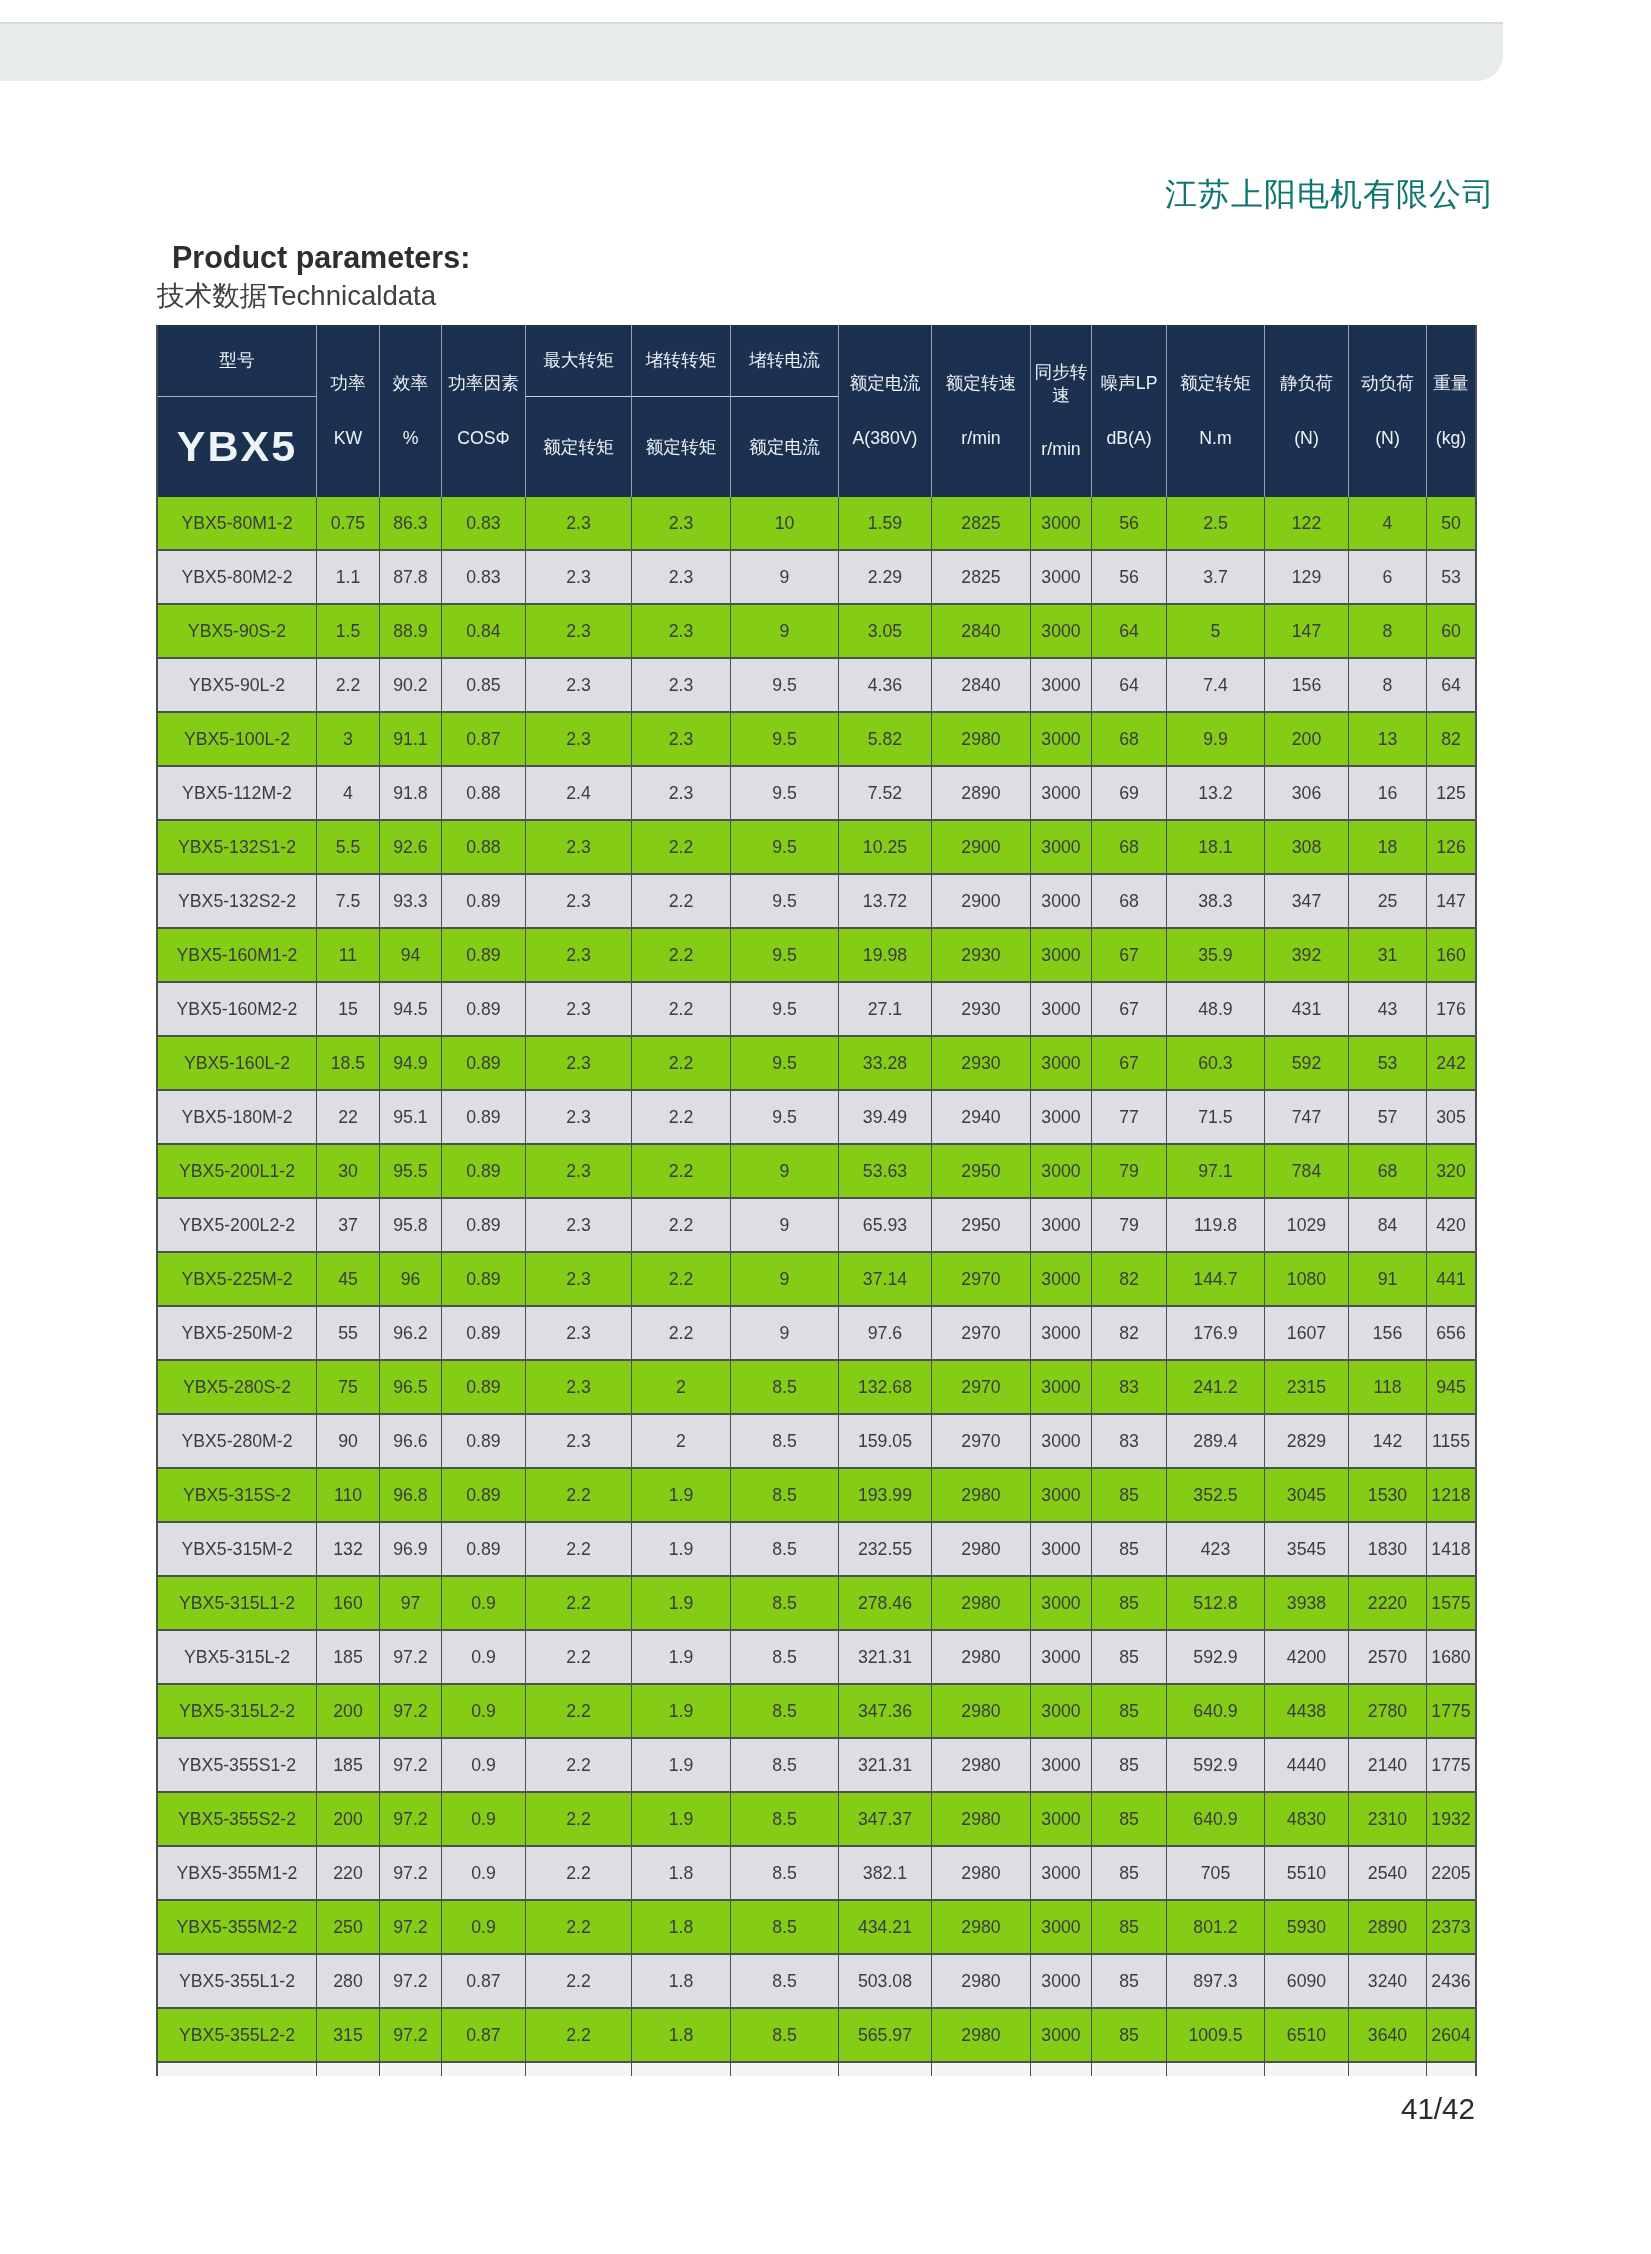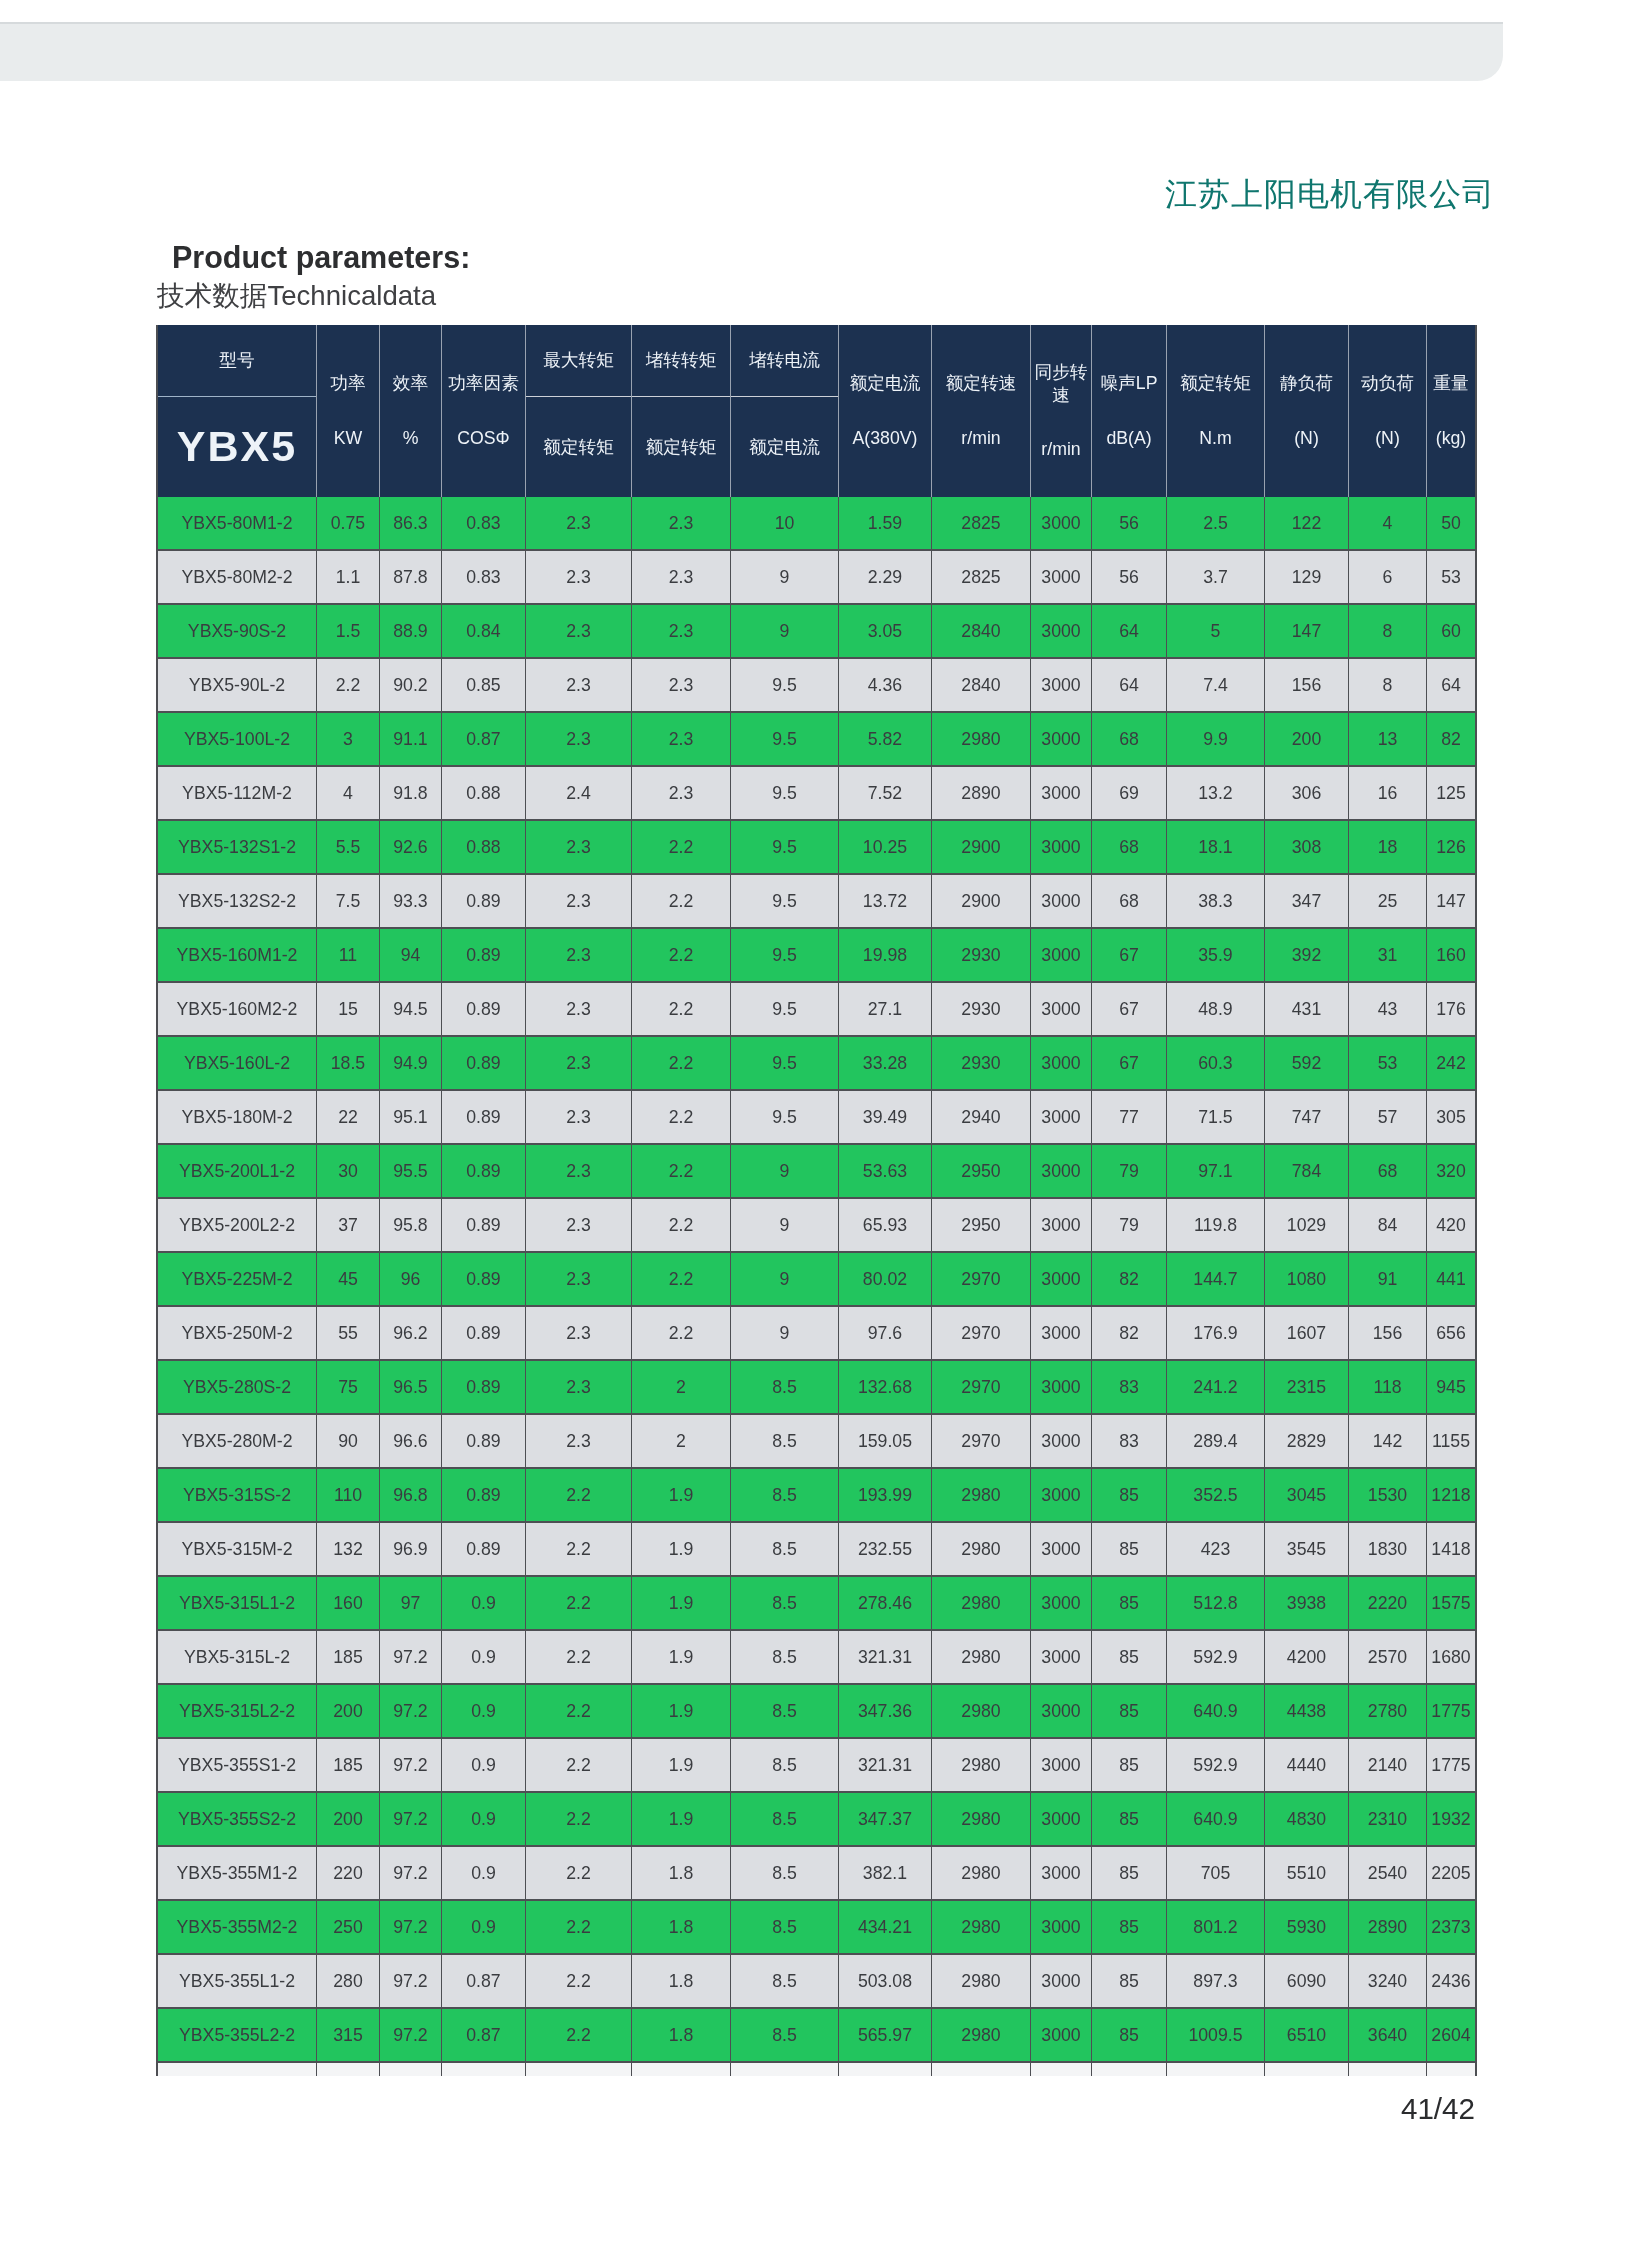--- a/index.html
+++ b/index.html
@@ -21,21 +21,21 @@
   .hcell:last-child{border-right:none;}
   .hcell.plain{justify-content:center;gap:31.5px;}
   .plain .h-top,.plain .h-bottom{display:flex;align-items:center;justify-content:center;width:100%;}
   .hcell.split{justify-content:flex-start;}
   .split .h-top{height:72px;width:100%;display:flex;align-items:center;justify-content:center;
                 box-sizing:border-box;border-bottom:1px solid rgba(255,255,255,0.78);text-align:right;}
   .split .h-bottom{flex:1;width:100%;display:flex;align-items:center;justify-content:center;}
   .model-h .h-top{border-bottom:1px solid #9fb3c8;}
   .model-series{font-size:43px;font-weight:bold;letter-spacing:2px;}
   
-  .row{display:flex;height:54px;box-sizing:border-box;border-bottom:2px solid #4d4f53;background:#22c55e;}
+  .row{display:flex;height:54px;box-sizing:border-box;border-bottom:2px solid #4d4f53;background:#84cc16;}
   .row:nth-child(even){background:#dcdee2;}
   .cell{display:flex;align-items:center;justify-content:center;box-sizing:border-box;flex-shrink:0;
         border-right:1px solid #4d4f53;font-size:17.7px;color:#3a3c40;}
   .cell:last-child{border-right:none;}
   .cutrow{display:flex;height:12.8px;background:#f4f5f6;}
   .cutrow div{box-sizing:border-box;flex-shrink:0;height:100%;border-right:1px solid #4d4f53;}
   .cutrow div:last-child{border-right:none;}
   
   .c0{width:159px}.c1{width:63px}.c2{width:62px}.c3{width:84px}.c4{width:106px}
   .c5{width:99px}.c6{width:108px}.c7{width:93px}.c8{width:99px}.c9{width:61px}
@@ -355,21 +355,21 @@
           <div class="cell c14">420</div>
         </div>
         <div class="row">
           <div class="cell c0">YBX5-225M-2</div>
           <div class="cell c1">45</div>
           <div class="cell c2">96</div>
           <div class="cell c3">0.89</div>
           <div class="cell c4">2.3</div>
           <div class="cell c5">2.2</div>
           <div class="cell c6">9</div>
-          <div class="cell c7">80.02</div>
+          <div class="cell c7">37.14</div>
           <div class="cell c8">2970</div>
           <div class="cell c9">3000</div>
           <div class="cell c10">82</div>
           <div class="cell c11">144.7</div>
           <div class="cell c12">1080</div>
           <div class="cell c13">91</div>
           <div class="cell c14">441</div>
         </div>
         <div class="row">
           <div class="cell c0">YBX5-250M-2</div>

